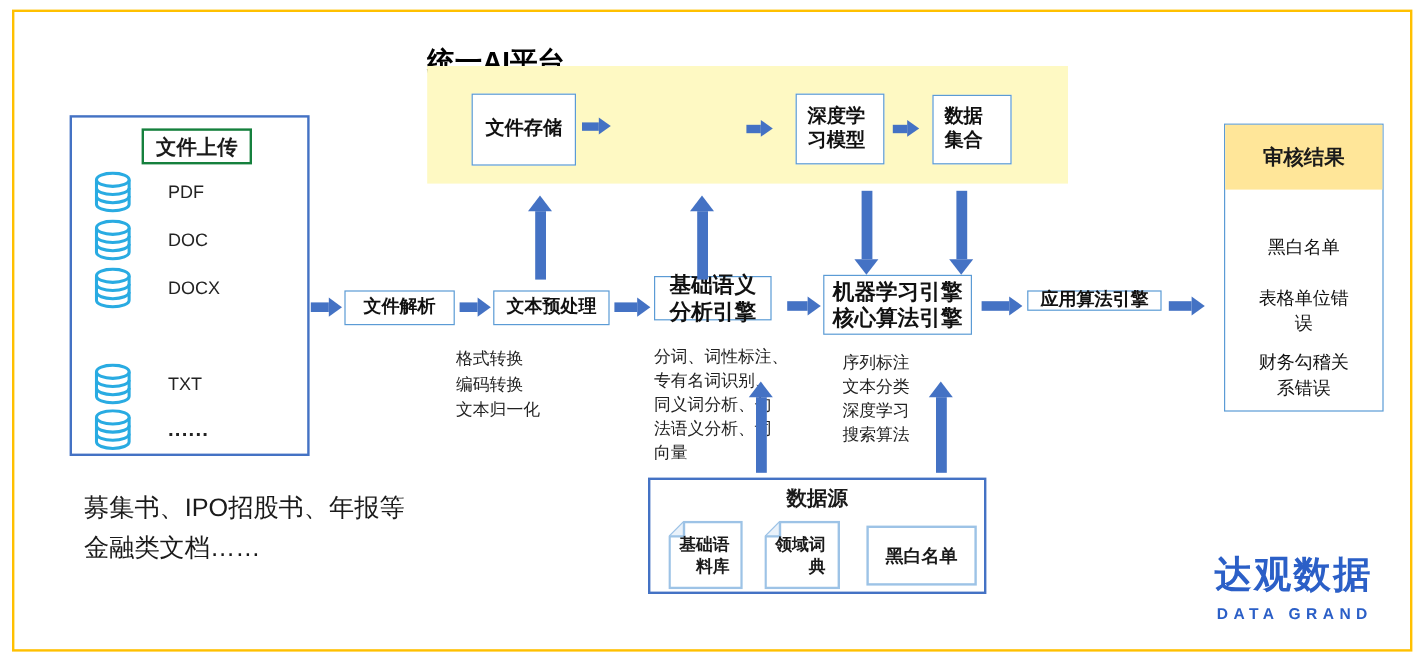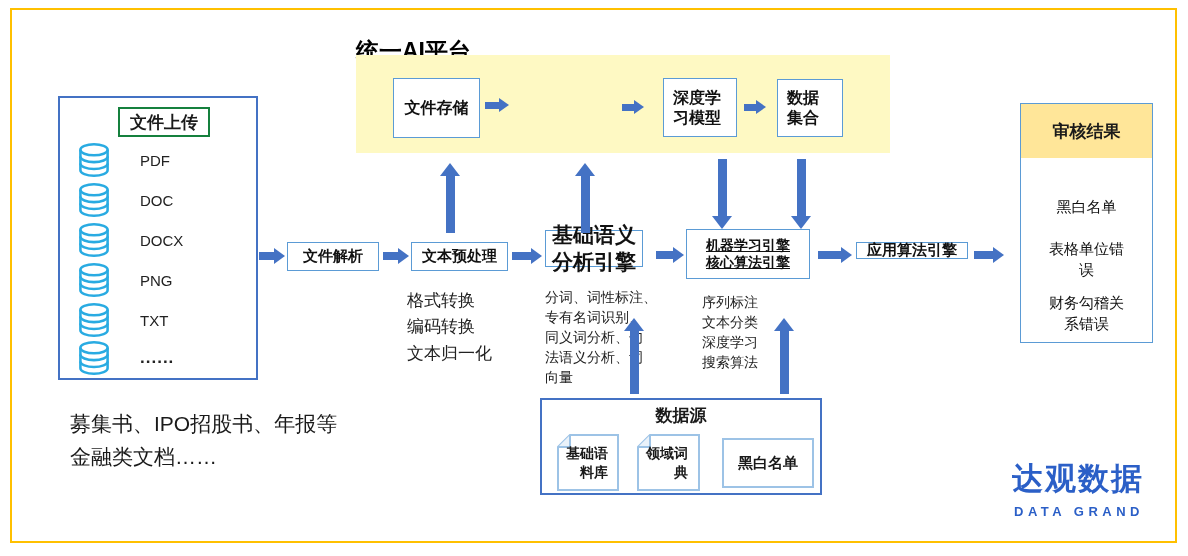--- a/index.html
+++ b/index.html
@@ -139,29 +139,20 @@
     </div>
     <div class="upload-row" style="top:122px;">
       <svg class="dbicon" viewBox="0 0 40 40">
         <path d="M4,8 L4,32 A16,6.5 0 0 0 36,32 L36,8" fill="#fff" stroke="#29ABE2" stroke-width="3"></path>
         <path d="M4,16 A16,6.5 0 0 0 36,16" fill="none" stroke="#29ABE2" stroke-width="3"></path>
         <path d="M4,24 A16,6.5 0 0 0 36,24" fill="none" stroke="#29ABE2" stroke-width="3"></path>
         <ellipse cx="20" cy="8" rx="16" ry="6.5" fill="#fff" stroke="#29ABE2" stroke-width="3"></ellipse>
       </svg>
       <span class="flabel">DOCX</span>
     </div>
-    <div class="upload-row" style="top:162px;">
-      <svg class="dbicon" viewBox="0 0 40 40">
-        <path d="M4,8 L4,32 A16,6.5 0 0 0 36,32 L36,8" fill="#fff" stroke="#29ABE2" stroke-width="3"></path>
-        <path d="M4,16 A16,6.5 0 0 0 36,16" fill="none" stroke="#29ABE2" stroke-width="3"></path>
-        <path d="M4,24 A16,6.5 0 0 0 36,24" fill="none" stroke="#29ABE2" stroke-width="3"></path>
-        <ellipse cx="20" cy="8" rx="16" ry="6.5" fill="#fff" stroke="#29ABE2" stroke-width="3"></ellipse>
-      </svg>
-      <span class="flabel">PNG</span>
-    </div>
     <div class="upload-row" style="top:202px;">
       <svg class="dbicon" viewBox="0 0 40 40">
         <path d="M4,8 L4,32 A16,6.5 0 0 0 36,32 L36,8" fill="#fff" stroke="#29ABE2" stroke-width="3"></path>
         <path d="M4,16 A16,6.5 0 0 0 36,16" fill="none" stroke="#29ABE2" stroke-width="3"></path>
         <path d="M4,24 A16,6.5 0 0 0 36,24" fill="none" stroke="#29ABE2" stroke-width="3"></path>
         <ellipse cx="20" cy="8" rx="16" ry="6.5" fill="#fff" stroke="#29ABE2" stroke-width="3"></ellipse>
       </svg>
       <span class="flabel">TXT</span>
     </div>
     <div class="upload-row" style="top:240px;">
@@ -174,25 +165,25 @@
       <span class="flabel dots">......</span>
     </div>
   </div>
 
   <div class="node thin abs" style="left:287px; top:242px; width:92px; height:29px; font-size:15px;">
     <span>文件解析</span>
   </div>
   <div class="node thin abs" style="left:411px; top:242px; width:97px; height:29px; font-size:15px;">
     <span>文本预处理</span>
   </div>
-  <div class="node thin abs" style="left:545px; top:230px; width:98px; height:37px; font-size:21px;">
+  <div class="node thin abs" style="left:545px; top:230px; width:98px; height:37px; font-size:18px;">
     <span class="preline">基础语义
 分析引擎</span>
   </div>
-  <div class="node thin abs" style="left:686px; top:229px; width:124px; height:50px; font-size:14px;text-decoration:underline;">
+  <div class="node thin abs" style="left:686px; top:229px; width:124px; height:50px; font-size:18px;">
     <span class="preline">机器学习引擎
 核心算法引擎</span>
   </div>
   <div class="node thin abs" style="left:856px; top:242px; width:112px; height:17px; font-size:15px;">
     <span>应用算法引擎</span>
   </div>
 
   <div class="harrow abs" style="left:259px; top:248px; width:26px;">
       <div class="shaft"></div>
       <div class="head"></div>
@@ -228,21 +219,21 @@
   </div>
   <div class="varrow abs" style="left:712px; top:159px; height:70px;">
     <div class="vshaft"></div>
       <div class="vhead-down"></div>
   </div>
   <div class="varrow abs" style="left:791px; top:159px; height:70px;">
     <div class="vshaft"></div>
       <div class="vhead-down"></div>
   </div>
 
-  <div class="abs note preline" style="left:407px; top:288px; font-size:17px; line-height:1.55;">格式转换
+  <div class="abs note preline" style="left:380px; top:288px; font-size:14px; line-height:1.55;">格式转换
 编码转换
 文本归一化</div>
   <div class="abs note preline" style="left:545px; top:288px; width:118px;">分词、词性标注、
 专有名词识别、
 同义词分析、句
 法语义分析、词
 向量</div>
   <div class="abs note preline" style="left:702px; top:293px;">序列标注
 文本分类
 深度学习

